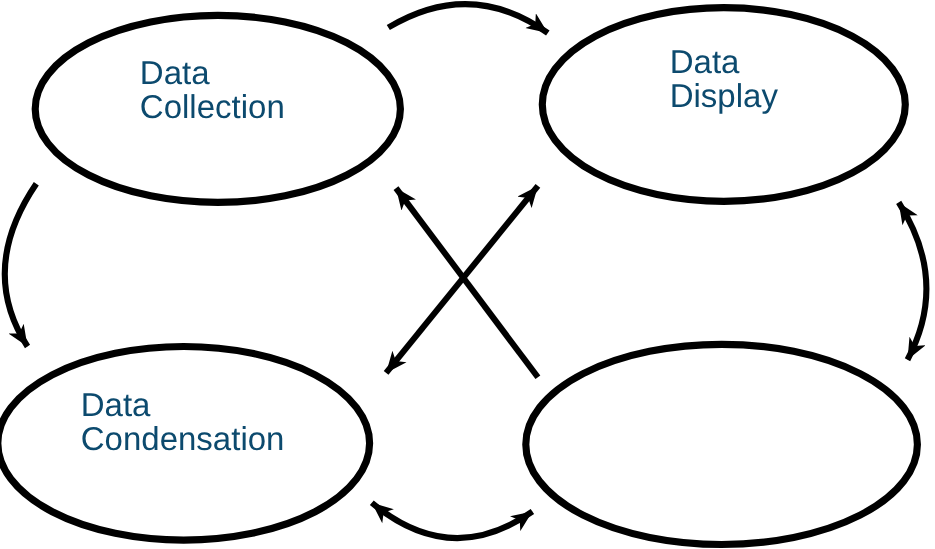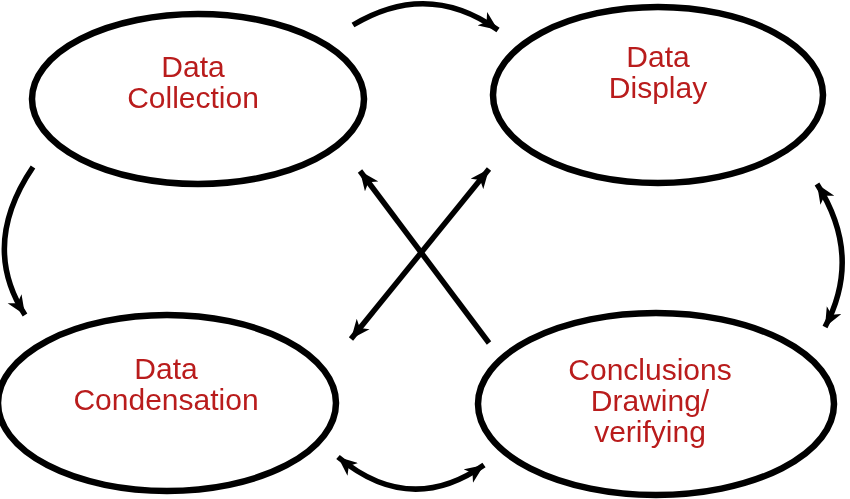--- a/index.html
+++ b/index.html
@@ -10,22 +10,21 @@
     overflow:hidden;
     font-family:"Liberation Sans", sans-serif;
   }
   .stage svg{position:absolute;left:0;top:0;}
   .node-label{
     position:absolute;
     transform:translate(-50%,-50%);
     font-size:30px;
     line-height:31px;
     font-weight:400;
-    color:#b91c1c;
-    text-align:center;
+    color:#0c4a6e;
     white-space:pre-line;
     pointer-events:none;
   }
 </style>
 </head>
 <body>
 
 <div class="stage">
 
   <svg width="850" height="499" viewBox="0 0 850 499">
@@ -60,16 +59,13 @@
 
   <div class="node-label" style="left:193px;top:82px;">Data
 Collection</div>
 
   <div class="node-label" style="left:658px;top:72px;">Data
 Display</div>
 
   <div class="node-label" style="left:166px;top:384px;">Data
 Condensation</div>
 
-  <div class="node-label" style="left:650px;top:400px;">Conclusions
-Drawing/
-verifying</div>
 </div>
 
 </body></html>

